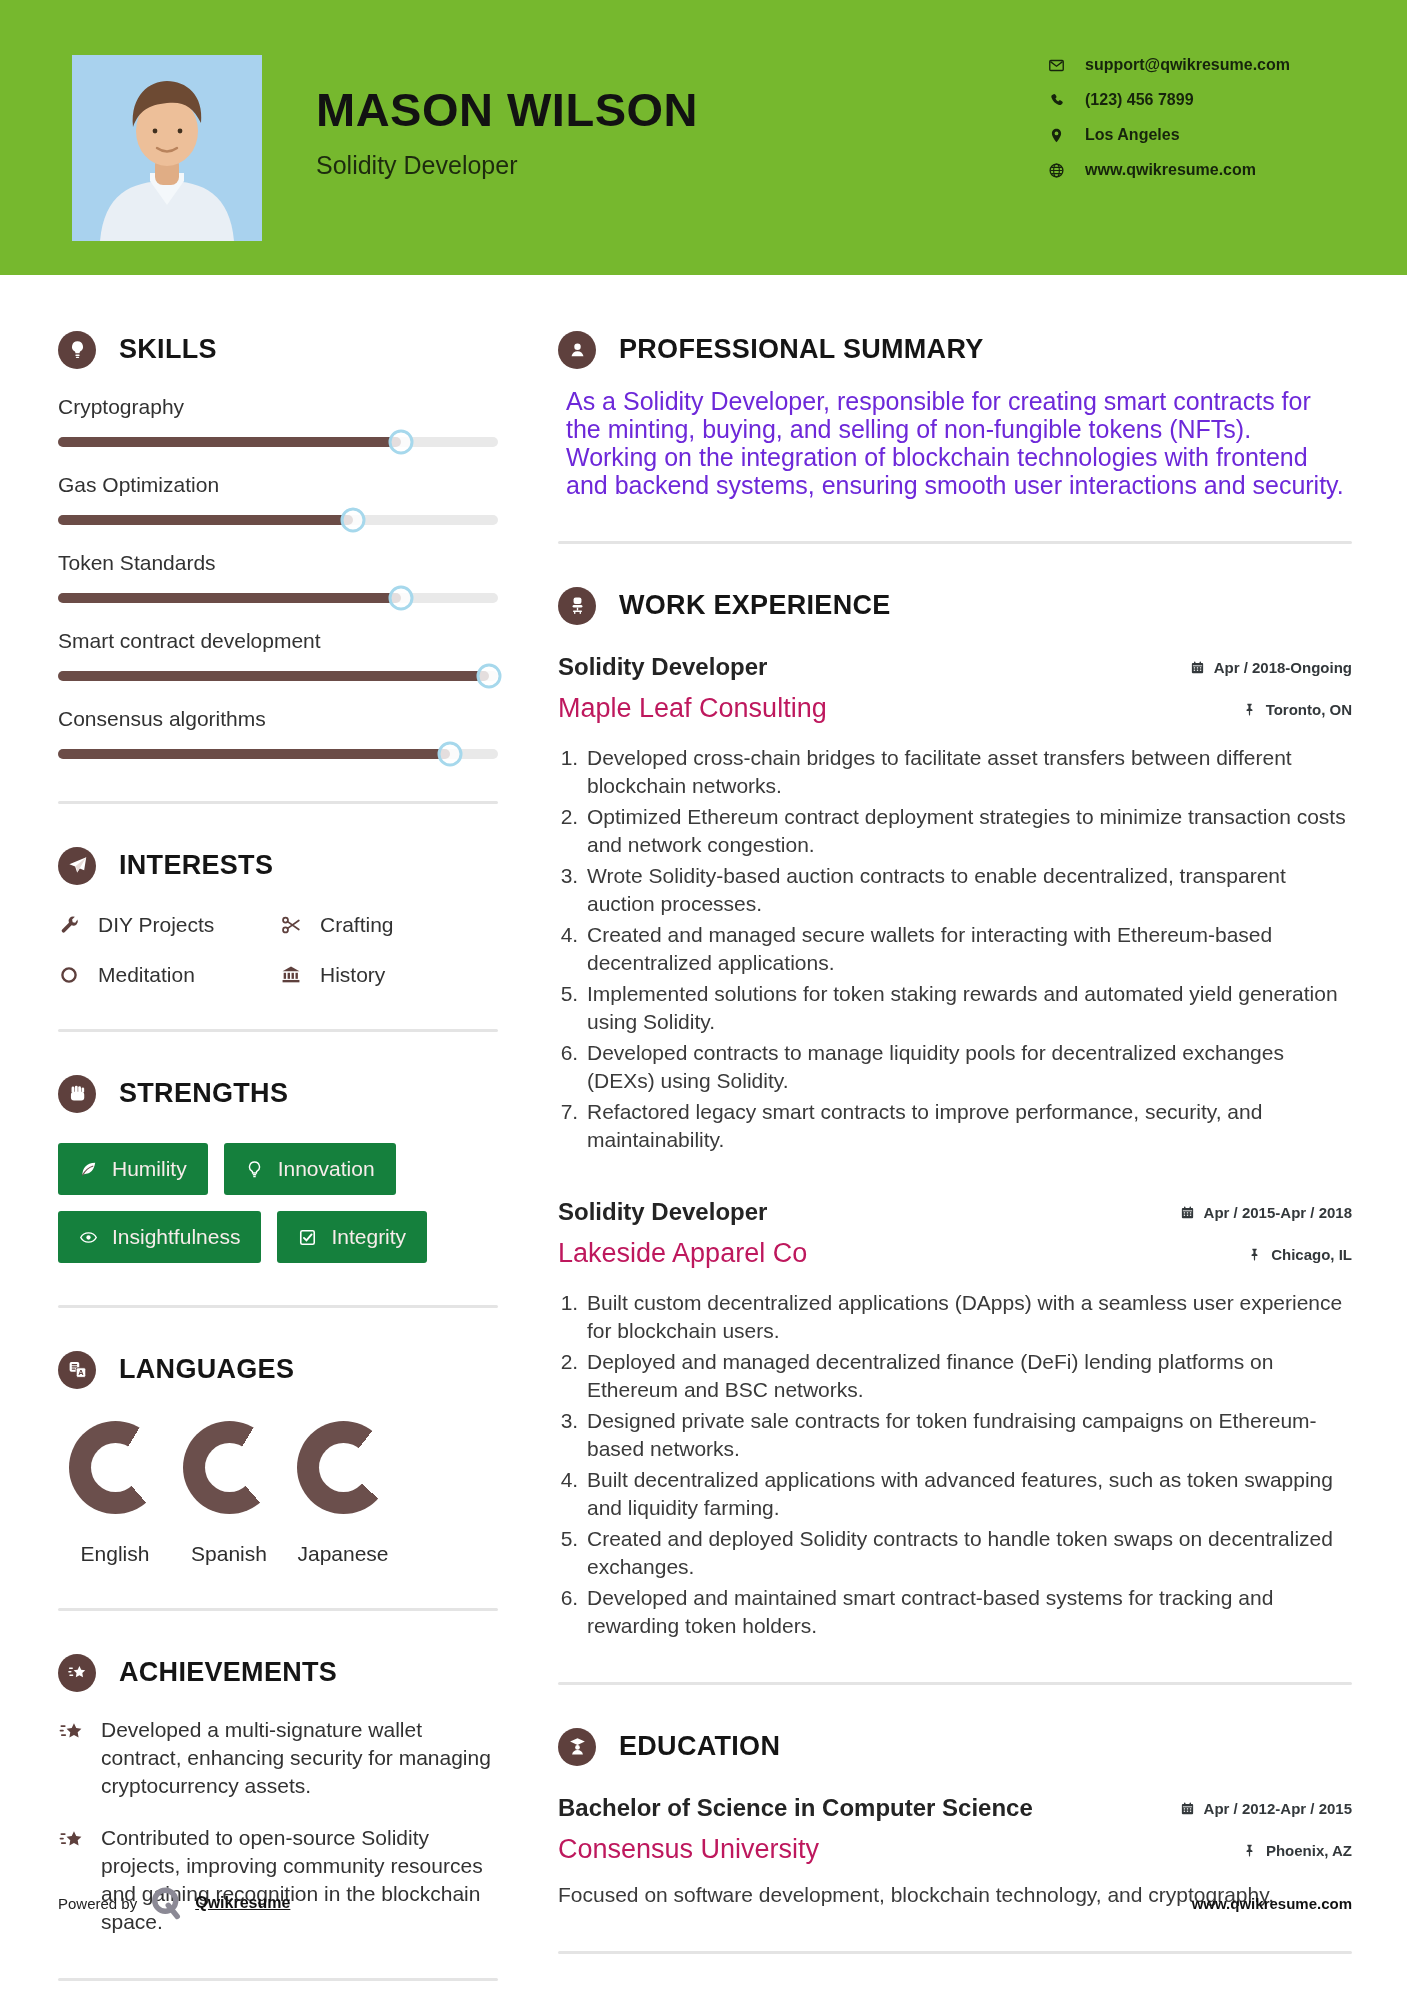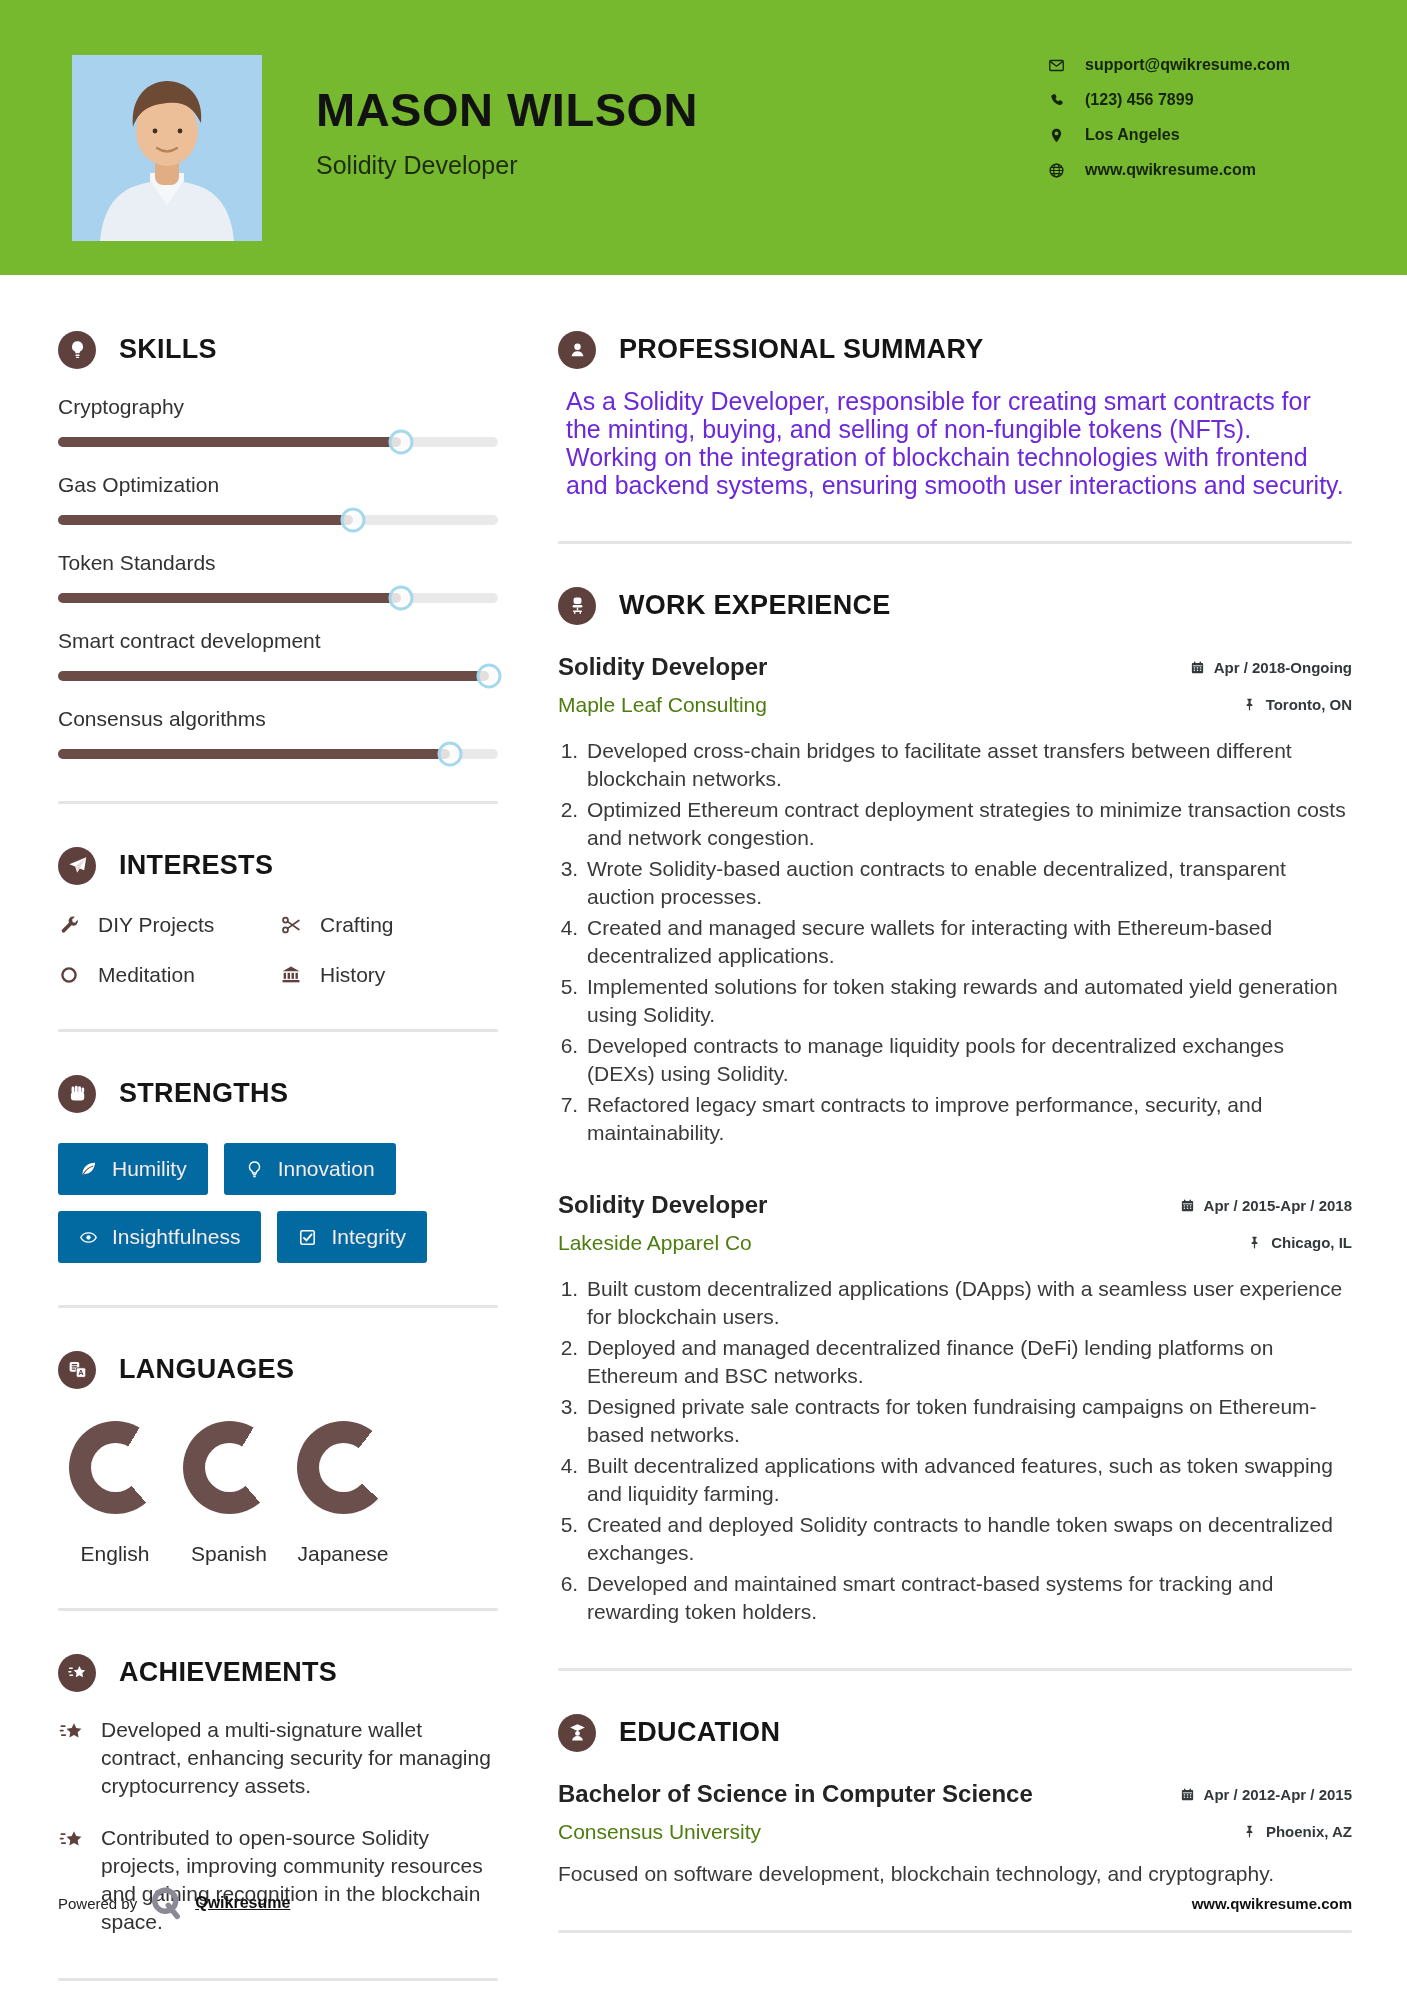--- a/index.html
+++ b/index.html
@@ -33,41 +33,41 @@
   .slider{position:relative;height:10px;background:#e9e9e9;border-radius:5px;margin-top:18px}
   .slider-fill{position:absolute;left:0;top:0;height:10px;border-radius:5px;background:#6b4c47}
   .slider-handle{position:absolute;top:50%;transform:translate(-50%,-50%);width:25px;height:25px;border-radius:50%;
     background:rgba(255,255,255,.82);border:3px solid #a6d8ec;box-sizing:border-box}
   
   .interests{margin-top:28px;display:grid;grid-template-columns:222px 1fr;row-gap:26px}
   .int-item{display:flex;align-items:center;gap:18px;font-size:21px;color:#323232}
   .int-item svg{width:22px;height:22px;flex:none}
   
   .badges{margin-top:30px;display:flex;flex-wrap:wrap;gap:16px;width:412px}
-  .badge{display:flex;align-items:center;gap:14px;background:#0369a1;color:#f7ecea;font-size:21px;padding:14px 21px;border-radius:3px}
+  .badge{display:flex;align-items:center;gap:14px;background:#15803d;color:#f7ecea;font-size:21px;padding:14px 21px;border-radius:3px}
   .badge svg{width:19px;height:19px;flex:none}
   
   .langs{margin-top:32px;display:flex;}
   .lang{width:114px;display:flex;flex-direction:column;align-items:center}
   .ring{width:93px;height:93px;border-radius:50%;position:relative}
   .ring::after{content:"";position:absolute;inset:22px;background:#fff;border-radius:50%}
   .lang-label{margin-top:28px;font-size:21px;color:#2e2e2e}
   
   .ach-item{display:flex;gap:16px;margin-top:24px;font-size:21px;color:#323232;line-height:28px}
   .ach-item svg{width:27px;height:27px;flex:none;margin-top:2px}
   
   .summary-text{margin:18px 8px 0;font-size:25px;line-height:28px;color:#6d28d9}
   .job{margin-top:28px}
   .job + .job{margin-top:44px}
   .row-split{display:flex;justify-content:space-between;align-items:baseline}
   .job-title{font-size:24px;font-weight:700;color:#242424}
   .meta{display:flex;align-items:center;gap:9px;font-size:15px;font-weight:700;color:#33383b;white-space:nowrap}
   .meta svg{width:15px;height:15px;flex:none}
   .row-sub{display:flex;justify-content:space-between;align-items:baseline;margin-top:12px}
-  .company{font-size:21px;color:#4d7c0f}
+  .company{font-size:27px;color:#be185d}
   ol.bullets{margin:20px 0 0;padding-left:26px;font-size:21px;line-height:28px;color:#3a3a3a}
   ol.bullets li{margin-bottom:3px;padding-left:3px}
   .edu-desc{margin:16px 0 0;font-size:21px;line-height:28px;color:#3a3a3a}
   
   .footer{position:absolute;left:58px;right:55px;top:1885px;display:flex;justify-content:space-between;align-items:center}
   .powered{display:flex;align-items:center;gap:11px;font-size:15px;color:#222}
   .qlogo{width:36px;height:36px}
   .brand{font-size:16px;font-weight:700;color:#111;text-decoration:underline;cursor:pointer}
   .site{font-size:15px;font-weight:600;color:#111}
 </style>

